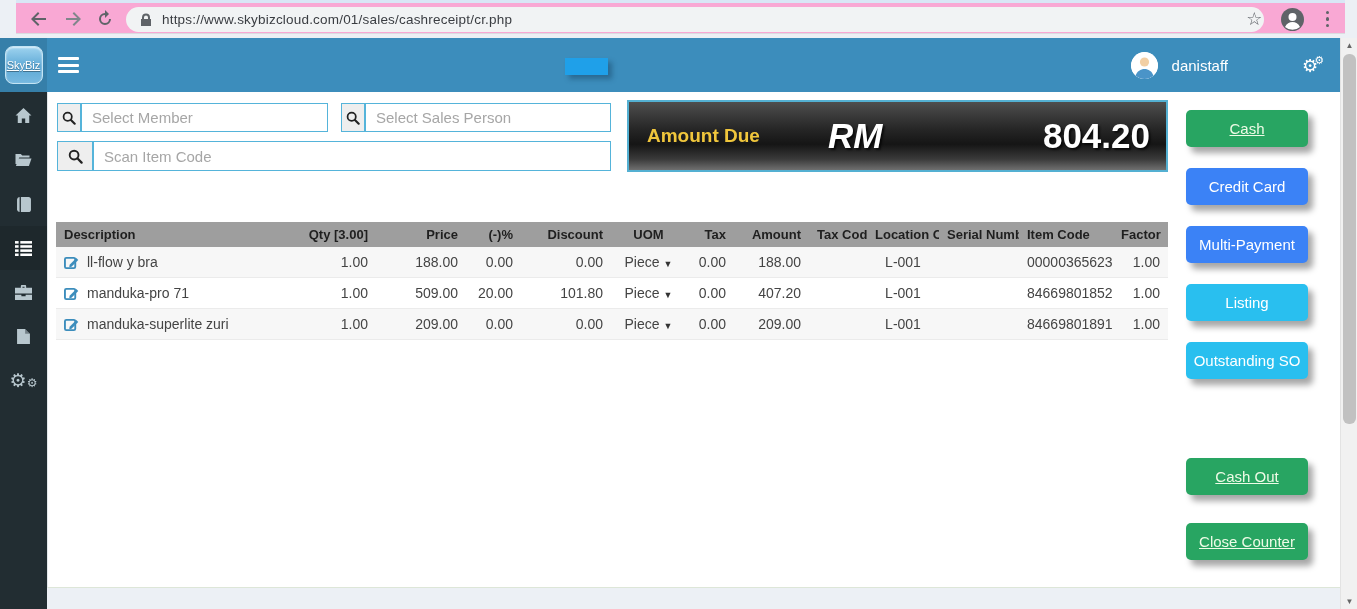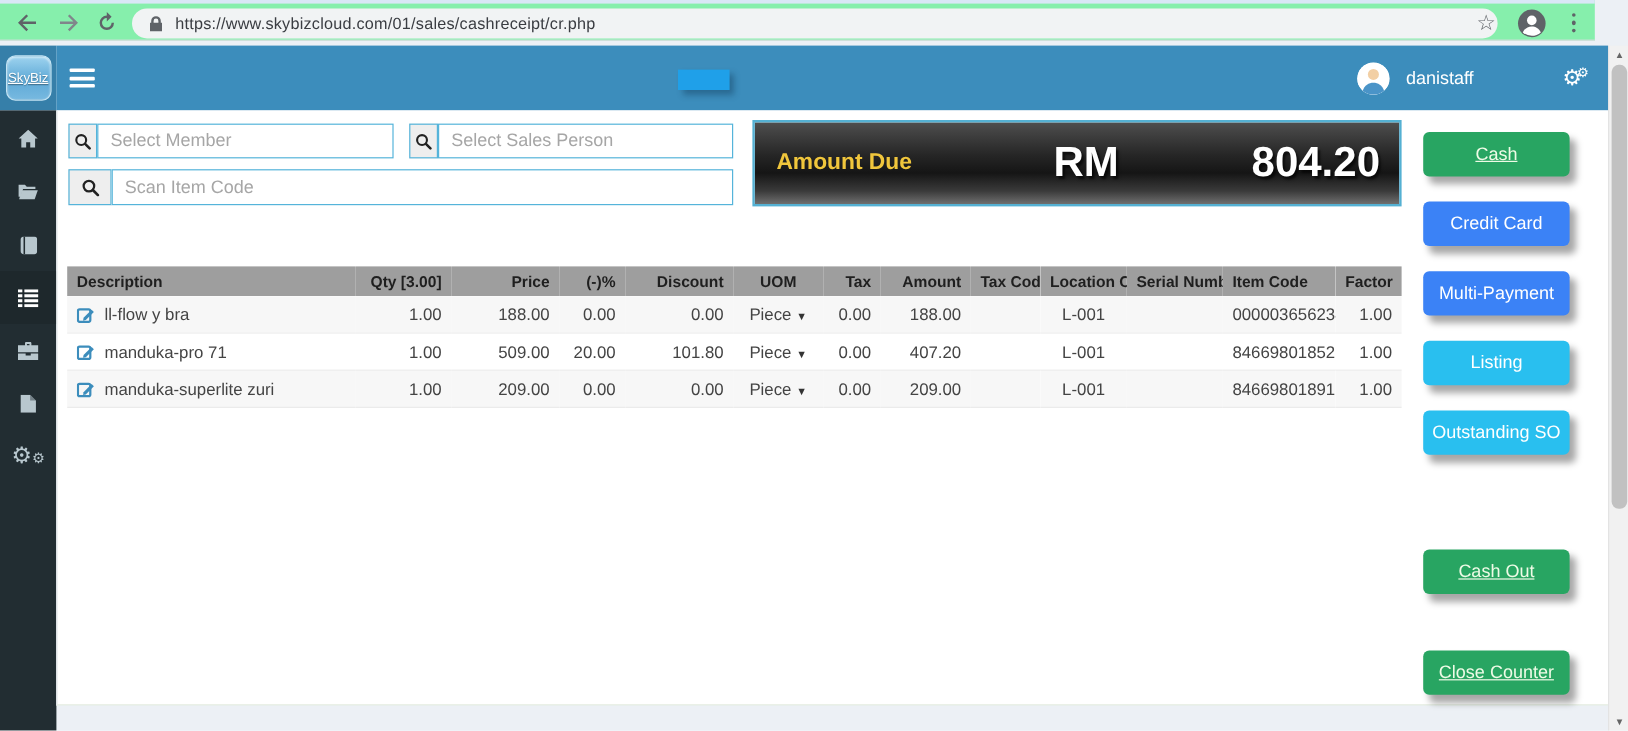--- a/index.html
+++ b/index.html
@@ -1,20 +1,20 @@
 <!DOCTYPE html>
 <html><head>
 <meta charset="utf-8">
 <style>
   * { margin:0; padding:0; box-sizing:border-box; }
   body { font-family:"Liberation Sans", sans-serif; }
   .page { position:relative; width:1357px; height:609px; overflow:hidden; background:#ecf0f5; }
 
   
-  .chrome { position:absolute; left:0; top:0; width:1329px; height:34px; background:#86efac; border-top:3px solid #d9e7f6; border-bottom:1px solid #dadce0; }
+  .chrome { position:absolute; left:16px; top:0; width:1329px; height:34px; background:#f9a8d4; border-top:3px solid #d9e7f6; border-bottom:1px solid #dadce0; }
   .nav-btn { position:absolute; top:3px; width:26px; height:26px; display:flex; align-items:center; justify-content:center; border-radius:50%; cursor:pointer; }
   .url-pill { position:absolute; left:110px; top:4px; width:1138px; height:25px; background:#f1f3f4; border-radius:13px; display:flex; align-items:center; }
   .url-text { font-size:13.5px; color:#3a3d42; margin-left:10px; letter-spacing:.2px; }
   .lock { margin-left:14px; }
   .chrome-right { position:absolute; right:12px; top:3px; display:flex; align-items:center; gap:17px; }
   .star { font-size:18px; color:#5f6368; line-height:26px; }
   .dots { display:flex; flex-direction:column; gap:3px; padding:4px; }
   .dots i { width:3.5px; height:3.5px; background:#5f6368; border-radius:50%; }
 
   
@@ -45,21 +45,21 @@
   
   .content { position:absolute; left:47px; top:92px; width:1293px; height:496px; background:#fff; border-left:1px solid #e2e7ea; border-bottom:1px solid #dde6d8; }
   .footer { position:absolute; left:48px; top:588px; width:1292px; height:21px; background:#ecf0f5; }
 
   .addon { position:absolute; background:#eeeeee; border:1px solid #55b4da; display:flex; align-items:center; justify-content:center; cursor:pointer; }
   .txt-input { position:absolute; border:1px solid #55b4da; font-size:15px; color:#555; padding:0 10px; font-family:"Liberation Sans",sans-serif; outline:none; }
   .txt-input::placeholder { color:#a6a6a6; }
 
   .amount-panel { position:absolute; left:627px; top:100px; width:541px; height:72px; border:2px solid #54b0d2; background:linear-gradient(180deg,#4e4e4e 0%,#262626 40%,#151515 62%,#3a3a3a 84%,#6f6f6f 100%); display:flex; align-items:center; }
   .amt-label { margin-left:18px; font-size:19px; font-weight:bold; color:#f0c63c; }
-  .amt-cur { margin-left:118px; font-size:35px; font-weight:bold; color:#fff; text-shadow:2px 2px 2px rgba(0,0,0,.65); }
+  .amt-cur { margin-left:68px; font-size:35px; font-weight:bold; color:#fff; text-shadow:2px 2px 2px rgba(0,0,0,.65);font-style:italic; }
   .amt-val { margin-left:auto; margin-right:16px; font-size:35px; font-weight:bold; color:#fff; text-shadow:2px 2px 2px rgba(0,0,0,.65); }
 
   
   .items-table { position:absolute; left:56px; top:186px; width:1112px; border-collapse:collapse; table-layout:fixed;margin-top:36px; }
   .items-table th { background:#9e9e9e; color:#1f1f1f; font-size:13px; font-weight:bold; padding:5px 8px; white-space:nowrap; overflow:hidden; }
   .items-table td { font-size:14px; color:#444; padding:7px 8px; border-bottom:1px solid #ebebeb; white-space:nowrap; overflow:hidden; }
   .items-table tr:nth-child(odd) td { background:#f7f7f7; }
   .al { text-align:left; } .ar { text-align:right; } .ac { text-align:center; }
   .desc-cell { display:flex; align-items:center; gap:8px; }
   .uom-wrap { cursor:pointer; }
@@ -331,21 +331,21 @@
       </tr>
     </tbody>
   </table>
 
   <button class="action-btn btn-green" style="top:110px;">Cash</button>
   <button class="action-btn btn-red" style="top:168px;">Credit Card</button>
   <button class="action-btn btn-red" style="top:226px;">Multi-Payment</button>
   <button class="action-btn btn-cyan" style="top:284px;">Listing</button>
   <button class="action-btn btn-cyan" style="top:342px;">Outstanding SO</button>
   <button class="action-btn btn-green" style="top:458px;">Cash Out</button>
-  <button class="action-btn btn-green" style="top:542px;">Close Counter</button>
+  <button class="action-btn btn-green" style="top:523px;">Close Counter</button>
 
   <div class="scrollbar">
     <span class="sb-arrow" style="top:3px;">▲</span>
     <div class="sb-thumb"></div>
     <span class="sb-arrow" style="bottom:3px;">▼</span>
   </div>
 
 </div>
 
 </body></html>

